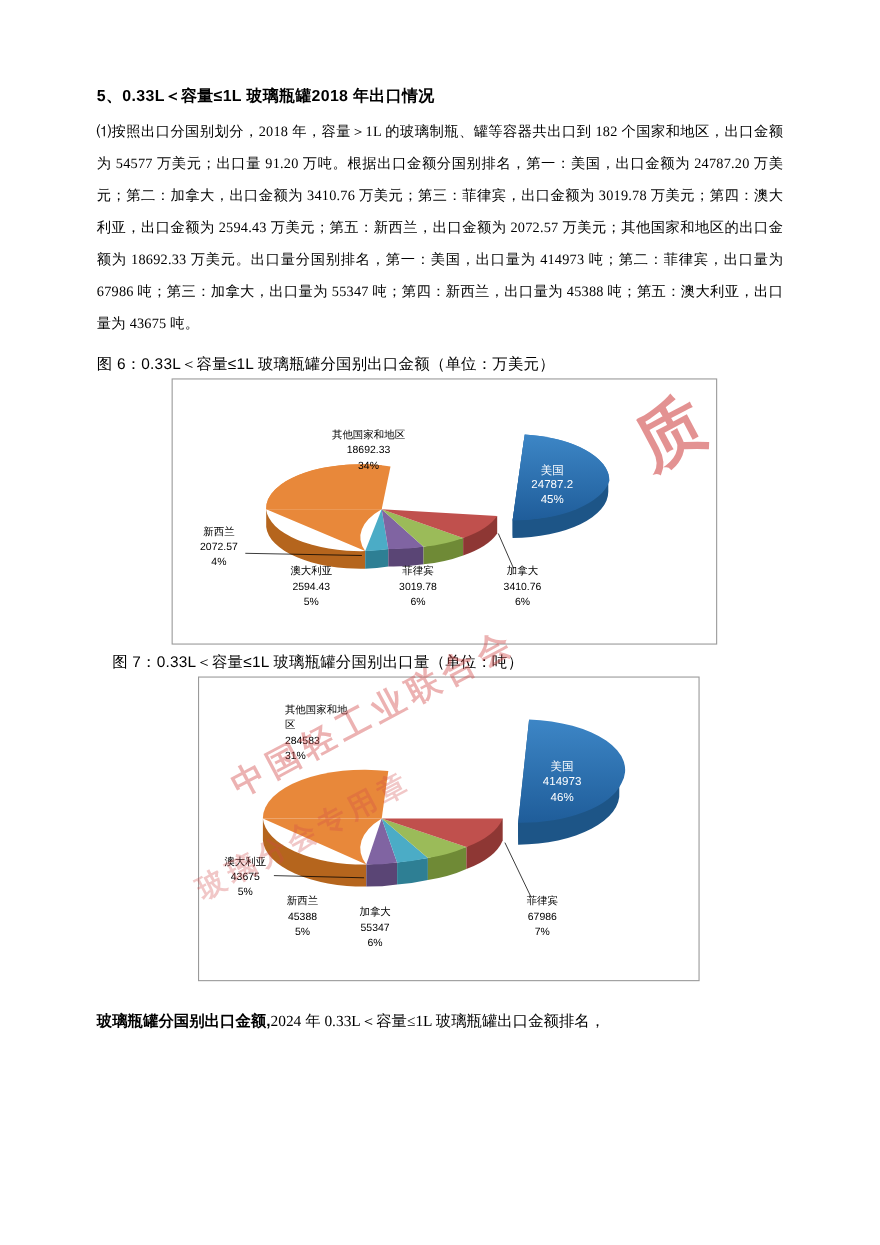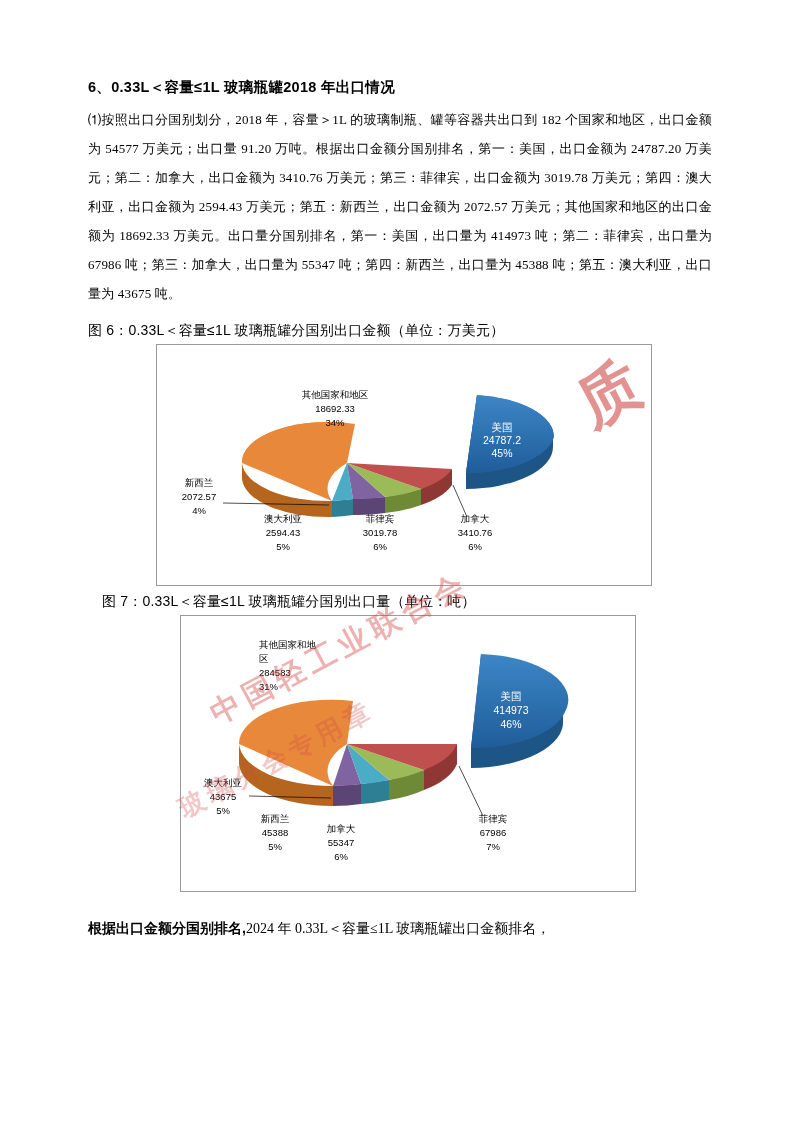--- a/index.html
+++ b/index.html
@@ -105,21 +105,21 @@
     fill:#ffffff;
   }
 </style>
 </head>
 <body>
 
 <div class="page">
 
   <div class="content">
 
-    <h3 class="section-title">6、0.33L＜容量≤1L 玻璃瓶罐2018 年出口情况</h3>
+    <h3 class="section-title">5、0.33L＜容量≤1L 玻璃瓶罐2018 年出口情况</h3>
 
     <p class="body-text">⑴按照出口分国别划分，2018 年，容量＞1L 的玻璃制瓶、罐等容器共出口到 182 个国家和地区，出口金额为 54577 万美元；出口量 91.20 万吨。根据出口金额分国别排名，第一：美国，出口金额为 24787.20 万美元；第二：加拿大，出口金额为 3410.76 万美元；第三：菲律宾，出口金额为 3019.78 万美元；第四：澳大利亚，出口金额为 2594.43 万美元；第五：新西兰，出口金额为 2072.57 万美元；其他国家和地区的出口金额为 18692.33 万美元。出口量分国别排名，第一：美国，出口量为 414973 吨；第二：菲律宾，出口量为 67986 吨；第三：加拿大，出口量为 55347 吨；第四：新西兰，出口量为 45388 吨；第五：澳大利亚，出口量为 43675 吨。</p>
 
     <div class="fig-caption">图 6：0.33L＜容量≤1L 玻璃瓶罐分国别出口金额（单位：万美元）</div>
 
     <div class="chart-frame" id="chart1-frame">
       <svg class="chart-svg" width="492" height="238" viewBox="0 0 492 238">
         <defs>
           <linearGradient id="g-us" x1="0" y1="0" x2="0" y2="1">
             <stop offset="0%" stop-color="#3d86c6"></stop>
@@ -233,21 +233,21 @@
         <text class="lbl" x="160" y="230" text-anchor="middle">55347</text>
         <text class="lbl" x="160" y="244" text-anchor="middle">6%</text>
 
         <text class="lbl" x="312" y="206" text-anchor="middle">菲律宾</text>
         <text class="lbl" x="312" y="220" text-anchor="middle">67986</text>
         <text class="lbl" x="312" y="234" text-anchor="middle">7%</text>
         <line x1="278" y1="150" x2="302" y2="200" stroke="#000" stroke-width="0.7"></line>
       </svg>
     </div>
 
-    <p class="closing-text"><span class="closing-bold">根据出口金额分国别排名,</span><span>2024 年 0.33L＜容量≤1L 玻璃瓶罐出口金额排名，</span></p>
+    <p class="closing-text"><span class="closing-bold">玻璃瓶罐分国别出口金额,</span><span>2024 年 0.33L＜容量≤1L 玻璃瓶罐出口金额排名，</span></p>
 
   </div>
 
   <div class="seal" id="seal-glyph">质</div>
   <div class="seal" id="seal-text">中国轻工业联合会</div>
   <div class="seal" id="seal-text2">玻璃分会专用章</div>
 
 </div>
 
 </body></html>

